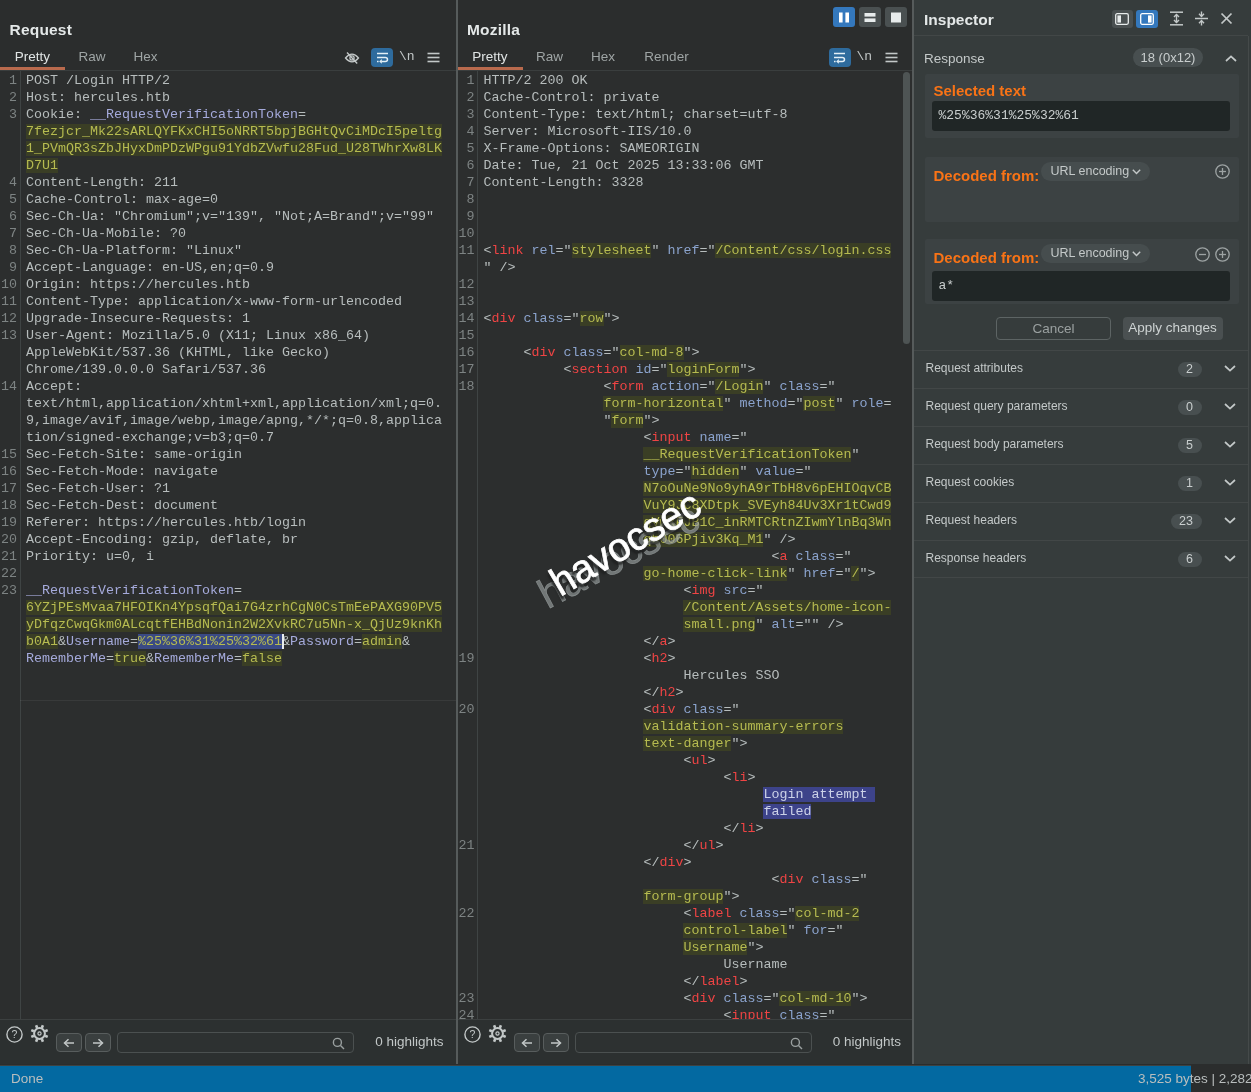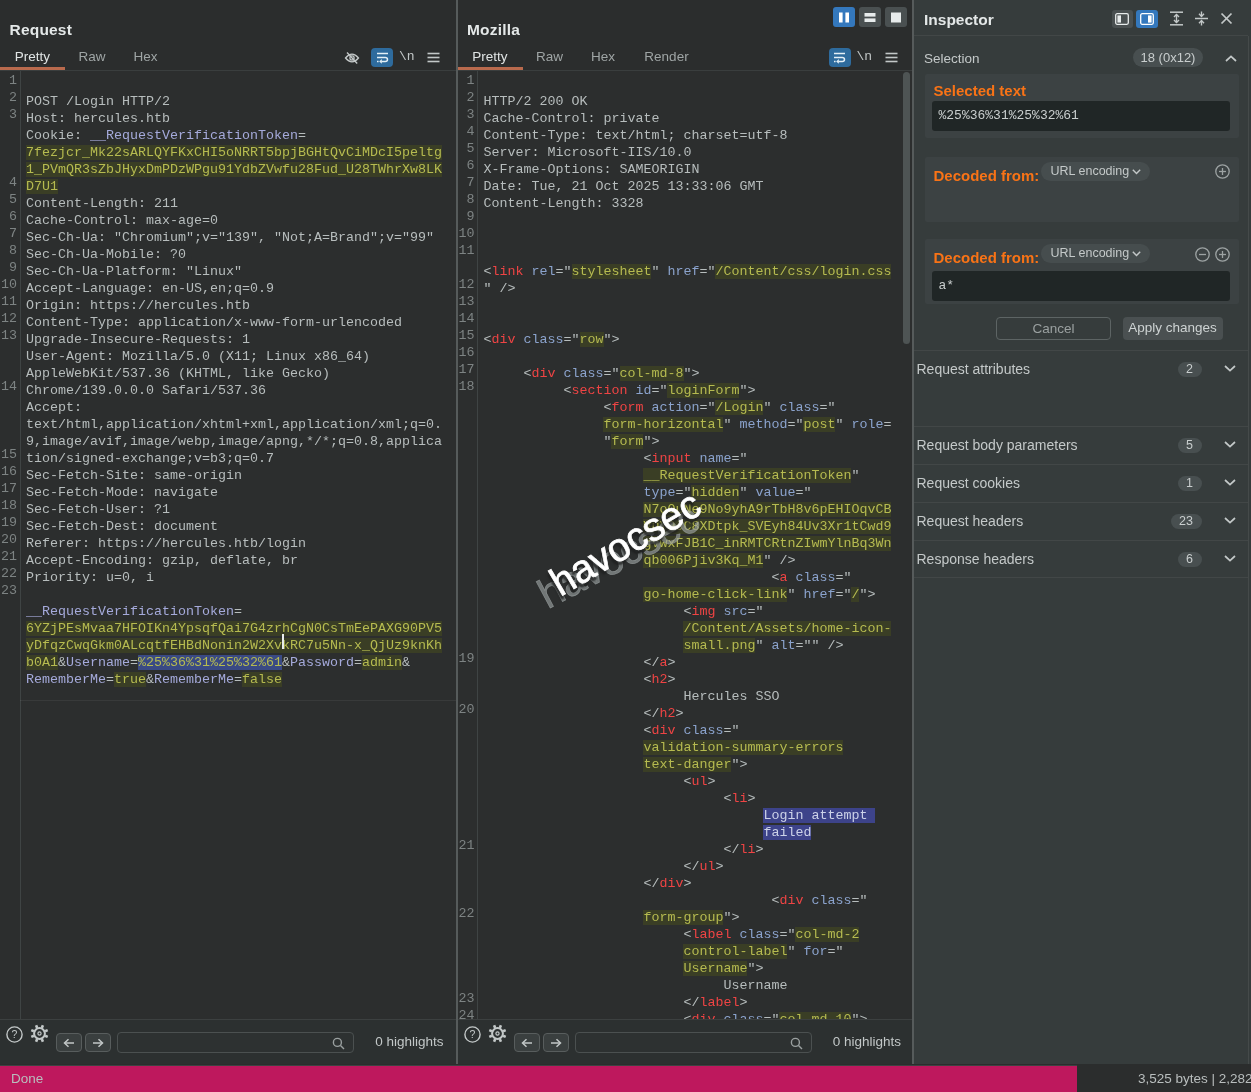--- a/index.html
+++ b/index.html
@@ -10,47 +10,47 @@
 .tab { position:absolute; top:0; height:21px; text-align:center; font-size:13.5px; color:#9fa5a5; line-height:21px; }
 .tab.sel { color:#e0e4e4; }
 .uline { position:absolute; left:0; top:21px; height:3px; background:#b96a4d; }
 .tabline { position:absolute; top:70px; left:0; width:100%; height:1px; background:#3a3e3e; }
 .wrapbtn { position:absolute; top:2px; width:22px; height:19px; background:#2e6b9d; border-radius:4px; display:flex; align-items:center; justify-content:center; }
 .nl { position:absolute; top:2.5px; font-family:"Liberation Mono",monospace; font-size:13px; color:#c3c8c8; }
 .editor { position:absolute; left:0; top:71px; width:456px; height:948px; background:#2c2e2e; overflow:hidden; }
 .gut { position:absolute; left:0; top:1px; width:17px; text-align:right; font-family:"Liberation Mono",monospace; font-size:13.33px; line-height:17px; color:#7d8383; }
 .gut div { height:17px; }
 .gutline { position:absolute; left:19.5px; top:0; width:1px; height:948px; background:#3f4444; }
-.code { position:absolute; left:26px; top:1px; font-family:"Liberation Mono",monospace; font-size:13.33px; line-height:17px; color:#b7bdbd; white-space:pre;margin-top:21px; }
+.code { position:absolute; left:26px; top:1px; font-family:"Liberation Mono",monospace; font-size:13.33px; line-height:17px; color:#b7bdbd; white-space:pre; }
 .code div { height:17px; }
 .code .n { color:#a5aadb; }
 .code .v { color:#b6bb50; background:#3a3e25; }
 .code .s { color:#b6bb50; background:#3a4a84; }
 .code .t { color:#ef4444; }
 .code .a { color:#8ba3cd; }
 .code .x { color:#b7bdbd; }
 .code .h { color:#ccd2e8; background:#3d438a; }
 .caret { position:absolute; width:2px; height:15px; background:#e8ecec; }
 .sbar { position:absolute; top:1019px; width:456px; height:45px; background:#2c3030; border-top:1px solid #3c4040; }
 .navbtn { position:absolute; top:13px; width:26px; height:19px; background:#3a3f3f; border:1px solid #585d5d; border-radius:4px; display:flex; align-items:center; justify-content:center; }
 .sinput { position:absolute; left:117px; top:12px; width:237px; height:21px; background:#2d3131; border:1px solid #4b5050; border-radius:4px; }
 .sinput span { position:absolute; left:10px; top:2.5px; font-size:13.5px; color:#8e9494;margin-top:40px; }
 .hl0 { position:absolute; right:13px; top:14px; font-size:13.5px; color:#c2c7c7; }
 .vsep { position:absolute; top:0; width:1.5px; height:1064px; background:#565b5b; }
-.statbar { position:absolute; left:0; top:1064.5px; width:1077px; height:27.5px; background:#be185d; border-top:1px solid #3e4242; }
+.statbar { position:absolute; left:0; top:1064.5px; width:1191px; height:27.5px; background:#0369a1; border-top:1px solid #3e4242; }
 .ins { position:absolute; left:913.5px; top:0; width:337.5px; height:1064px; background:#363c3c; }
 .ins .hdr { position:absolute; left:10.5px; top:11px; font-size:15.5px; font-weight:bold; color:#e4e8e8; }
 .hbtn { position:absolute; top:9.5px; width:21.5px; height:18px; border-radius:3px; display:flex; align-items:center; justify-content:center; }
 .card { position:absolute; left:11px; width:314px; background:#3c4243; border-radius:2px; }
 .inp { position:absolute; left:7px; width:298px; height:30.5px; background:#202626; border-radius:3px; font-family:"Liberation Mono",monospace; font-size:13px; color:#c9cece; line-height:30.5px; padding-left:7px; }
 .blab { position:absolute; left:9px; font-size:15px; font-weight:bold; color:#f97316; }
 .ddown { position:absolute; width:109px; height:19.5px; background:#464d4e; border-radius:9.5px; }
 .ddown span { position:absolute; left:10px; top:2px; font-size:12.5px; color:#c4c9c9; }
 .arow { position:absolute; left:0; width:334px; height:38px; border-top:1px solid #424747; }
-.alab { position:absolute; left:3px; top:10px; font-size:14px; color:#c4c9c9; }
+.alab { position:absolute; left:12px; top:10px; font-size:12px; color:#c4c9c9; }
 .abadge { position:absolute; right:46px; top:11px; height:15px; background:#484f50; border-radius:7.5px; font-size:12.5px; color:#c9cece; text-align:center; line-height:15px; }
 .achev { position:absolute; right:11.5px; top:14px; }
 .wm { position:absolute; font-size:44px; color:#fff; white-space:nowrap; transform-origin:0 0; -webkit-text-stroke:0.7px currentColor; }
 </style></head><body>
 
 <div class="panel" style="left:0;width:456px">
   <div class="ptitle">Request</div>
   <div class="tabrow" style="left:0px">
       <div class="tab sel" style="left:0px;width:65px">Pretty</div>
       <div class="tab" style="left:65px;width:54px">Raw</div>
@@ -360,21 +360,21 @@
       </svg>
     </div>
   <div style="position:absolute;left:306px;top:12px">
       <svg width="13" height="13" viewBox="0 0 13 13" style="">
         <line x1="1.5" y1="1.5" x2="11.5" y2="11.5" stroke="#c3c8c8" stroke-width="1.7"></line>
         <line x1="11.5" y1="1.5" x2="1.5" y2="11.5" stroke="#c3c8c8" stroke-width="1.7"></line>
       </svg>
     </div>
   <div style="position:absolute;left:0;top:35px;width:334px;height:1px;background:#424747"></div>
 
-  <div style="position:absolute;left:10.5px;top:51px;font-size:13.5px;color:#c4c9c9">Selection</div>
+  <div style="position:absolute;left:10.5px;top:51px;font-size:13.5px;color:#c4c9c9">Response</div>
   <div style="position:absolute;left:219.5px;top:48px;width:70px;height:19px;background:#484f50;border-radius:9.5px;text-align:center;font-size:13px;line-height:19px;color:#c9cece">18 (0x12)</div>
   <div style="position:absolute;left:311px;top:55px">
       <svg width="12" height="7" viewBox="0 0 12 7" style="">
         <path d="M1 6 L6 1.4 L11 6" fill="none" stroke="#c3c8c8" stroke-width="1.7"></path>
       </svg>
     </div>
 
   <div class="card" style="top:73.5px;height:64.5px">
     <div class="blab" style="top:8px">Selected text</div>
     <div class="inp" style="top:27px">%25%36%31%25%32%61</div>
@@ -430,20 +430,29 @@
 
   <div class="arow" style="top:349.5px">
 <div class="alab">Request attributes</div>
 <div class="abadge" style="width:24px">2</div>
 <div class="achev">
         <svg width="12" height="7" viewBox="0 0 12 7" style="">
           <path d="M1 1 L6 5.6 L11 1" fill="none" stroke="#c3c8c8" stroke-width="1.7"></path>
         </svg>
       </div>
 </div>
+    <div class="arow" style="top:387.5px">
+<div class="alab">Request query parameters</div>
+<div class="abadge" style="width:24px">0</div>
+<div class="achev">
+        <svg width="12" height="7" viewBox="0 0 12 7" style="">
+          <path d="M1 1 L6 5.6 L11 1" fill="none" stroke="#c3c8c8" stroke-width="1.7"></path>
+        </svg>
+      </div>
+</div>
     <div class="arow" style="top:425.5px">
 <div class="alab">Request body parameters</div>
 <div class="abadge" style="width:24px">5</div>
 <div class="achev">
         <svg width="12" height="7" viewBox="0 0 12 7" style="">
           <path d="M1 1 L6 5.6 L11 1" fill="none" stroke="#c3c8c8" stroke-width="1.7"></path>
         </svg>
       </div>
 </div>
     <div class="arow" style="top:463.5px">

